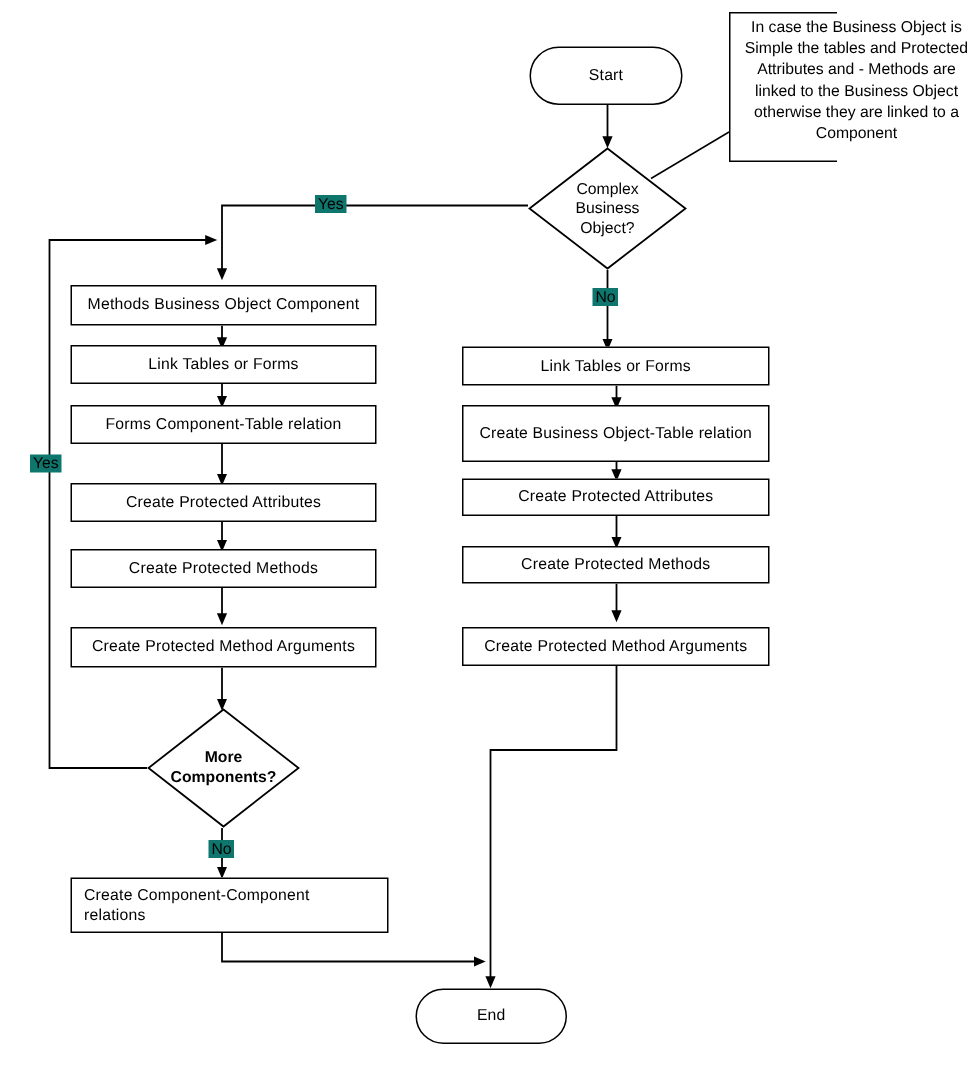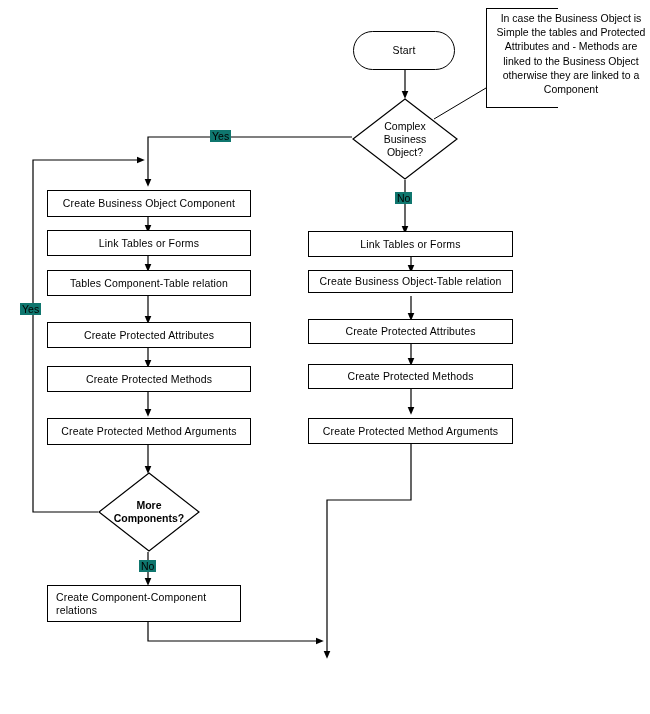--- a/index.html
+++ b/index.html
@@ -140,71 +140,74 @@
 
       <path d="M411,444 L411,500 L327,500 L327,655" marker-end="url(#ah)"></path>
 
     </g>
   </svg>
 
   <div class="node terminator" style="left:353px; top:31px; width:102px; height:39px;">
     <span>Start</span>
   </div>
 
+  <div class="node terminator" style="left:277px; top:659px; width:101px; height:37px;">
+    <span>End</span>
+  </div>
 
   <div class="diamond-wrap" style="left:352px; top:98px; width:106px; height:82px;">
     <svg width="106" height="82" viewBox="0 0 106 82" xmlns="http://www.w3.org/2000/svg">
       <polygon points="53,1 105,41 53,81 1,41" fill="#ffffff" stroke="#000" stroke-width="1.2"></polygon>
     </svg>
     <div class="diamond-label">Complex
 Business
 Object?</div>
   </div>
 
   <div class="diamond-wrap" style="left:98px; top:472px; width:102px; height:80px;font-weight:bold;">
     <svg width="102" height="80" viewBox="0 0 102 80" xmlns="http://www.w3.org/2000/svg">
       <polygon points="51,1 101,40 51,79 1,40" fill="#ffffff" stroke="#000" stroke-width="1.2"></polygon>
     </svg>
     <div class="diamond-label">More
 Components?</div>
   </div>
 
   <div class="node proc" style="left:47px; top:190px; width:204px; height:27px;">
-    <span>Create Business Object Component</span>
+    <span>Methods Business Object Component</span>
   </div>
 
   <div class="node proc" style="left:47px; top:230px; width:204px; height:26px;">
     <span>Link Tables or Forms</span>
   </div>
 
   <div class="node proc" style="left:47px; top:270px; width:204px; height:26px;">
-    <span>Tables Component-Table relation</span>
+    <span>Forms Component-Table relation</span>
   </div>
 
   <div class="node proc" style="left:47px; top:322px; width:204px; height:26px;">
     <span>Create Protected Attributes</span>
   </div>
 
   <div class="node proc" style="left:47px; top:366px; width:204px; height:26px;">
     <span>Create Protected Methods</span>
   </div>
 
   <div class="node proc" style="left:47px; top:418px; width:204px; height:27px;">
     <span>Create Protected Method Arguments</span>
   </div>
 
-  <div class="node proc" style="left:47px; top:585px; width:194px; height:37px; padding:0 8px;">
+  <div class="node proc" style="left:47px; top:585px; width:212px; height:37px; padding:0 8px;">
     <span>Create Component-Component relations</span>
   </div>
 
   <div class="node proc" style="left:308px; top:231px; width:205px; height:26px;">
     <span>Link Tables or Forms</span>
   </div>
 
-  <div class="node proc" style="left:308px; top:270px; width:205px; height:23px;">
+  <div class="node proc" style="left:308px; top:270px; width:205px; height:38px;">
     <span>Create Business Object-Table relation</span>
   </div>
 
   <div class="node proc" style="left:308px; top:319px; width:205px; height:25px;">
     <span>Create Protected Attributes</span>
   </div>
 
   <div class="node proc" style="left:308px; top:364px; width:205px; height:25px;">
     <span>Create Protected Methods</span>
   </div>

